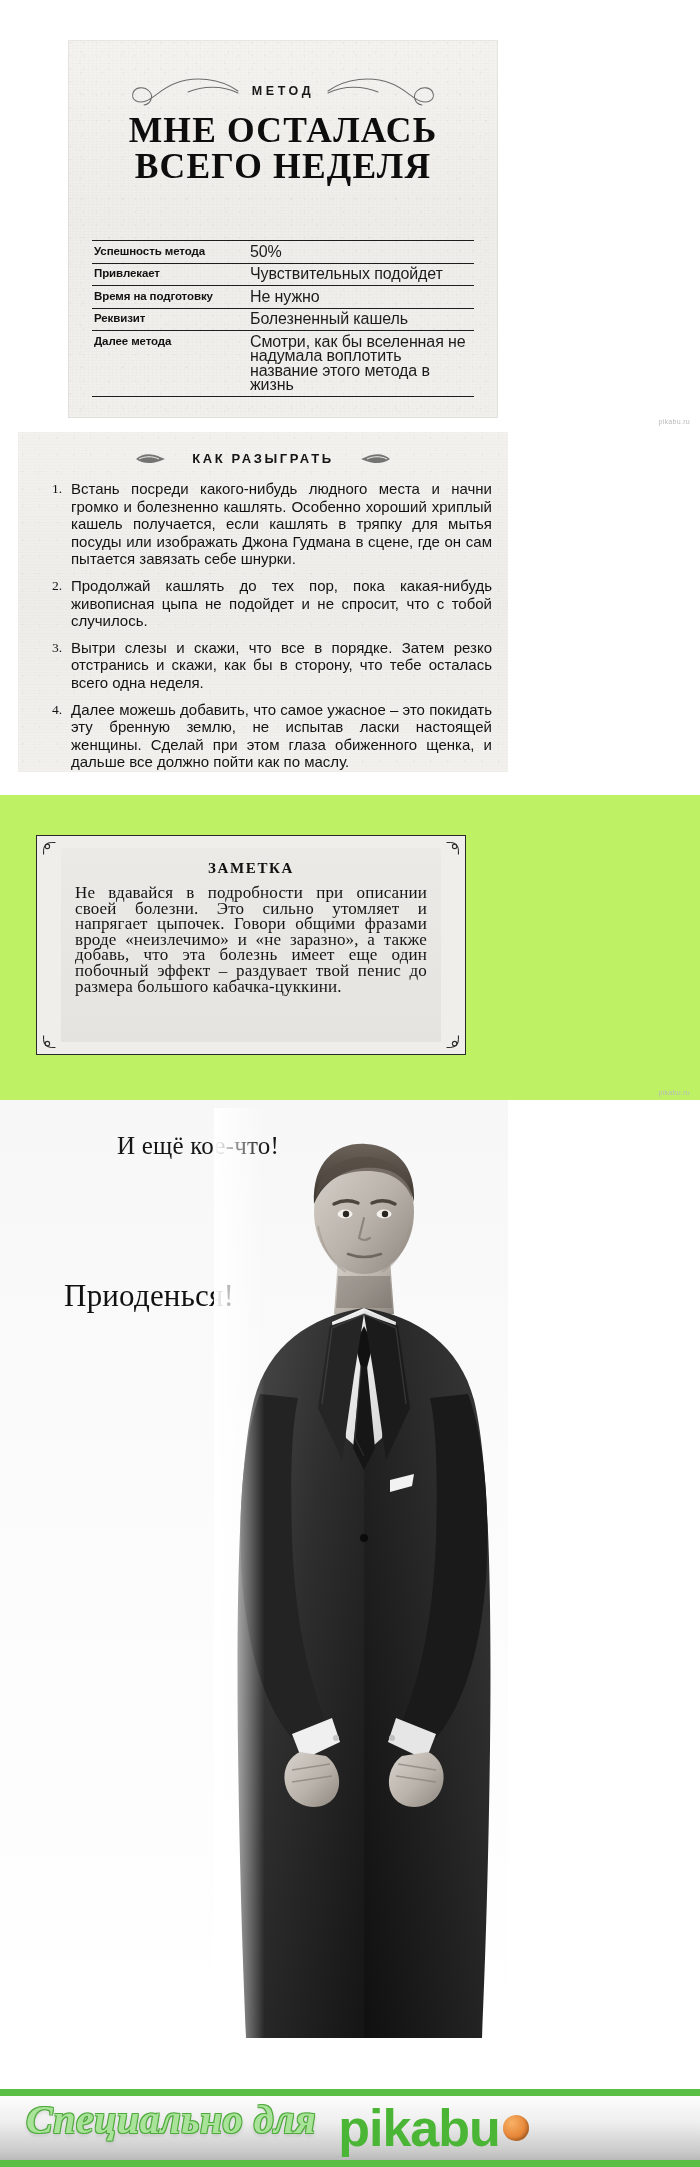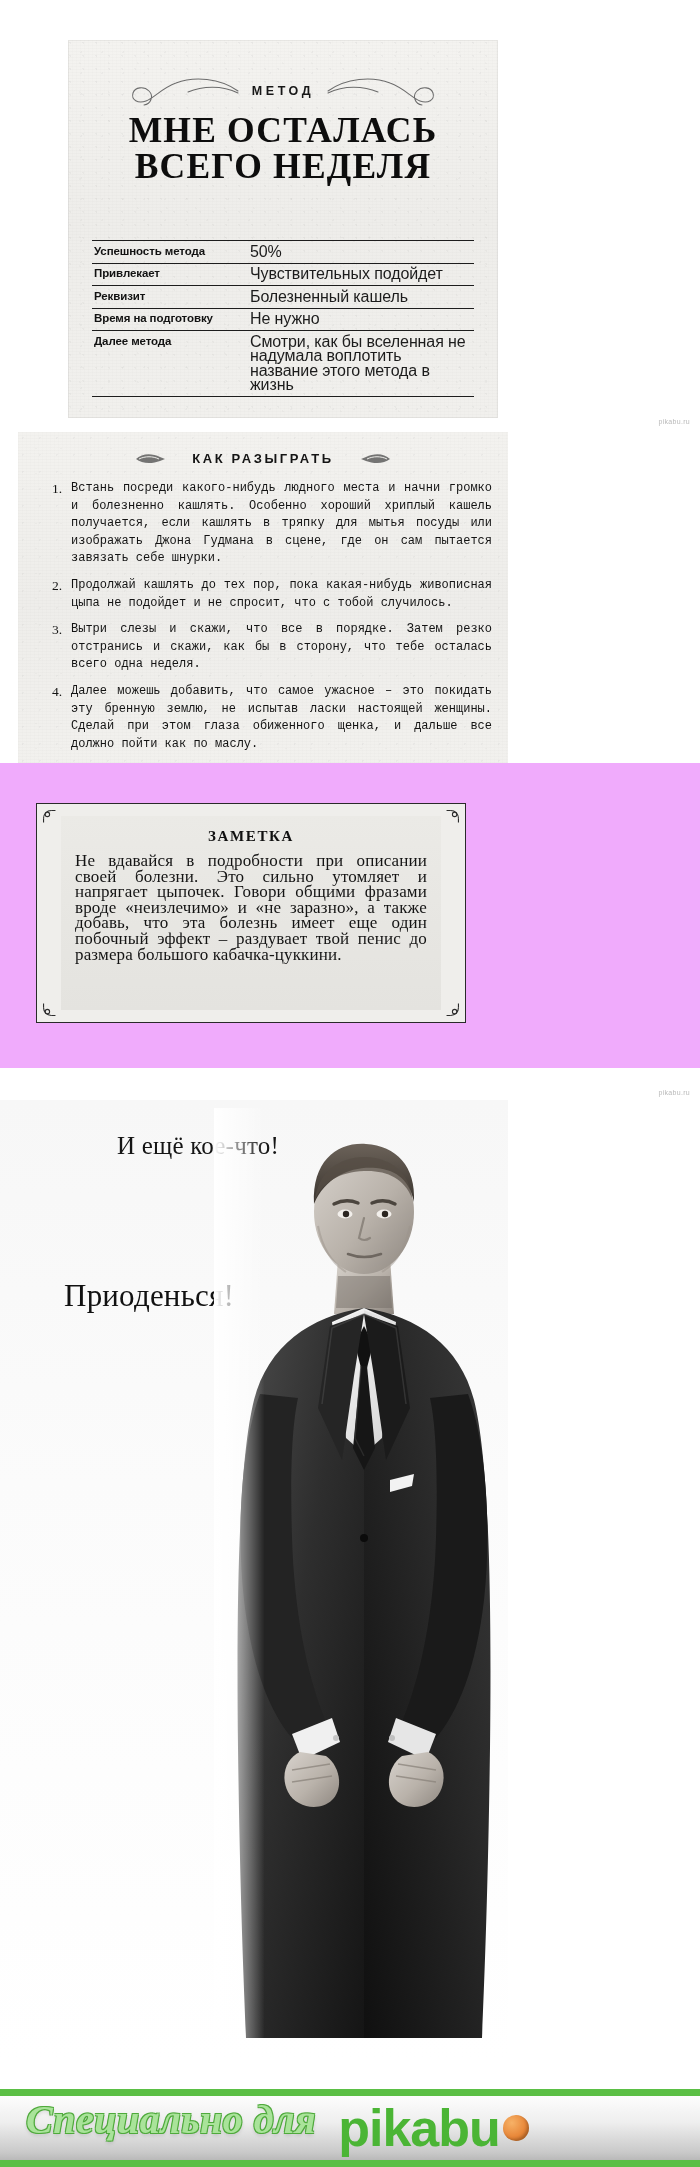--- a/index.html
+++ b/index.html
@@ -127,34 +127,34 @@
     flex:0 0 26px;
     font-family:"Liberation Serif", serif;
     font-size:13.5px;
     color:#141414;
     text-align:right;
     padding-right:9px;
     line-height:17.6px;
   }
   .step-txt{
     flex:1 1 auto;
-    font-family:Liberation Mono, monospace;
-    font-size:12px;
+    font-family:Liberation Sans, sans-serif;
+    font-size:15px;
     line-height:17.6px;
     color:#131313;
     text-align:justify;
     hyphens:none;
   }
 
   
   .note-wrap{
     position:absolute;
-    left:0; top:763px;
+    left:0; top:795px;
     width:700px; height:305px;
-    background:#f0abfc;
+    background:#bef264;
   }
   .note-box{
     position:absolute;
     left:36px; top:40px;
     width:428px; height:218px;
     background:#efeeeb;
     border:1.6px solid #2a2a2a;
     box-shadow:0 0 0 1px #efeeeb inset;
   }
   .note-inner{
@@ -320,26 +320,26 @@
       <tbody>
         <tr>
           <th>Успешность метода</th>
           <td>50%</td>
         </tr>
         <tr>
           <th>Привлекает</th>
           <td>Чувствительных подойдет</td>
         </tr>
         <tr>
+          <th>Время на подготовку</th>
+          <td>Не нужно</td>
+        </tr>
+        <tr>
           <th>Реквизит</th>
           <td>Болезненный кашель</td>
-        </tr>
-        <tr>
-          <th>Время на подготовку</th>
-          <td>Не нужно</td>
         </tr>
         <tr>
           <th>Далее метода</th>
           <td>Смотри, как бы вселенная не надумала воплотить название этого метода в жизнь</td>
         </tr>
       </tbody>
     </table>
   </div>
 
   <span class="wm wm1">pikabu.ru</span>

